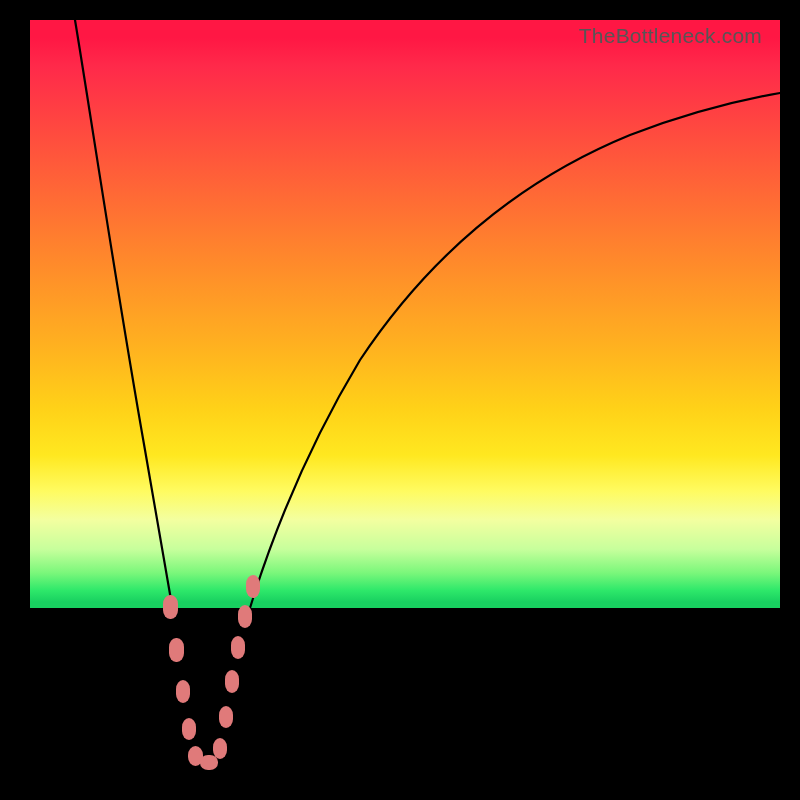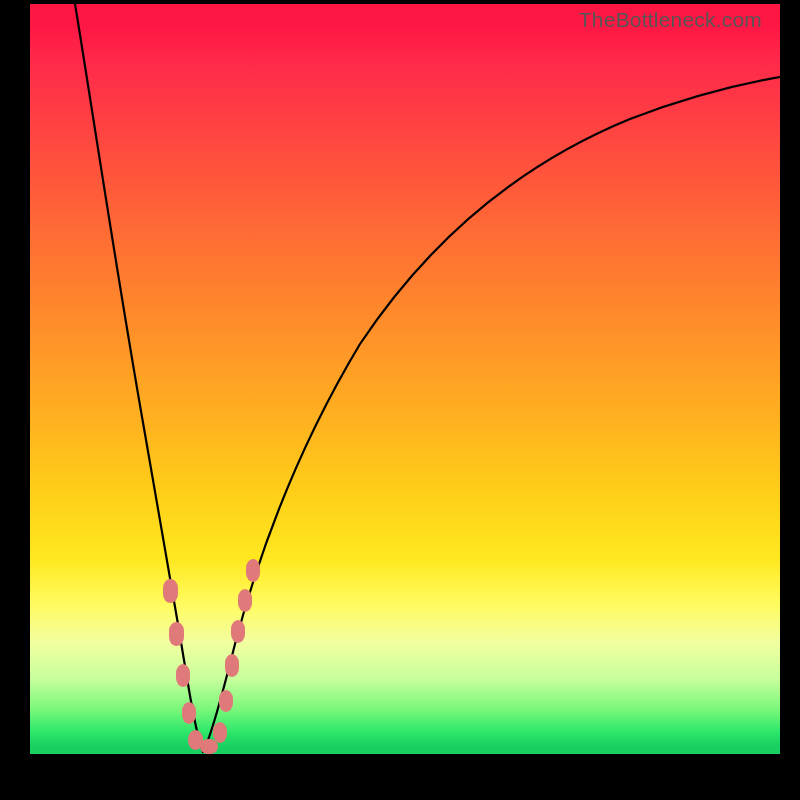--- a/index.html
+++ b/index.html
@@ -13,23 +13,23 @@
   }
   .frame {
     position: relative;
     width: 800px;
     height: 800px;
     background: #000;
   }
   .plot {
     position: absolute;
     left: 30px;
-    top: 4px;
+    top: 20px;
     width: 750px;
-    height: 750px;
+    height: 588px;
     
     background: linear-gradient(
       to bottom,
       #ff1744 0%,
       #ff1744 3%,
       #ff2a4a 8%,
       #ff4740 18%,
       #ff6a35 30%,
       #ff8c2a 42%,
       #ffb020 55%,

